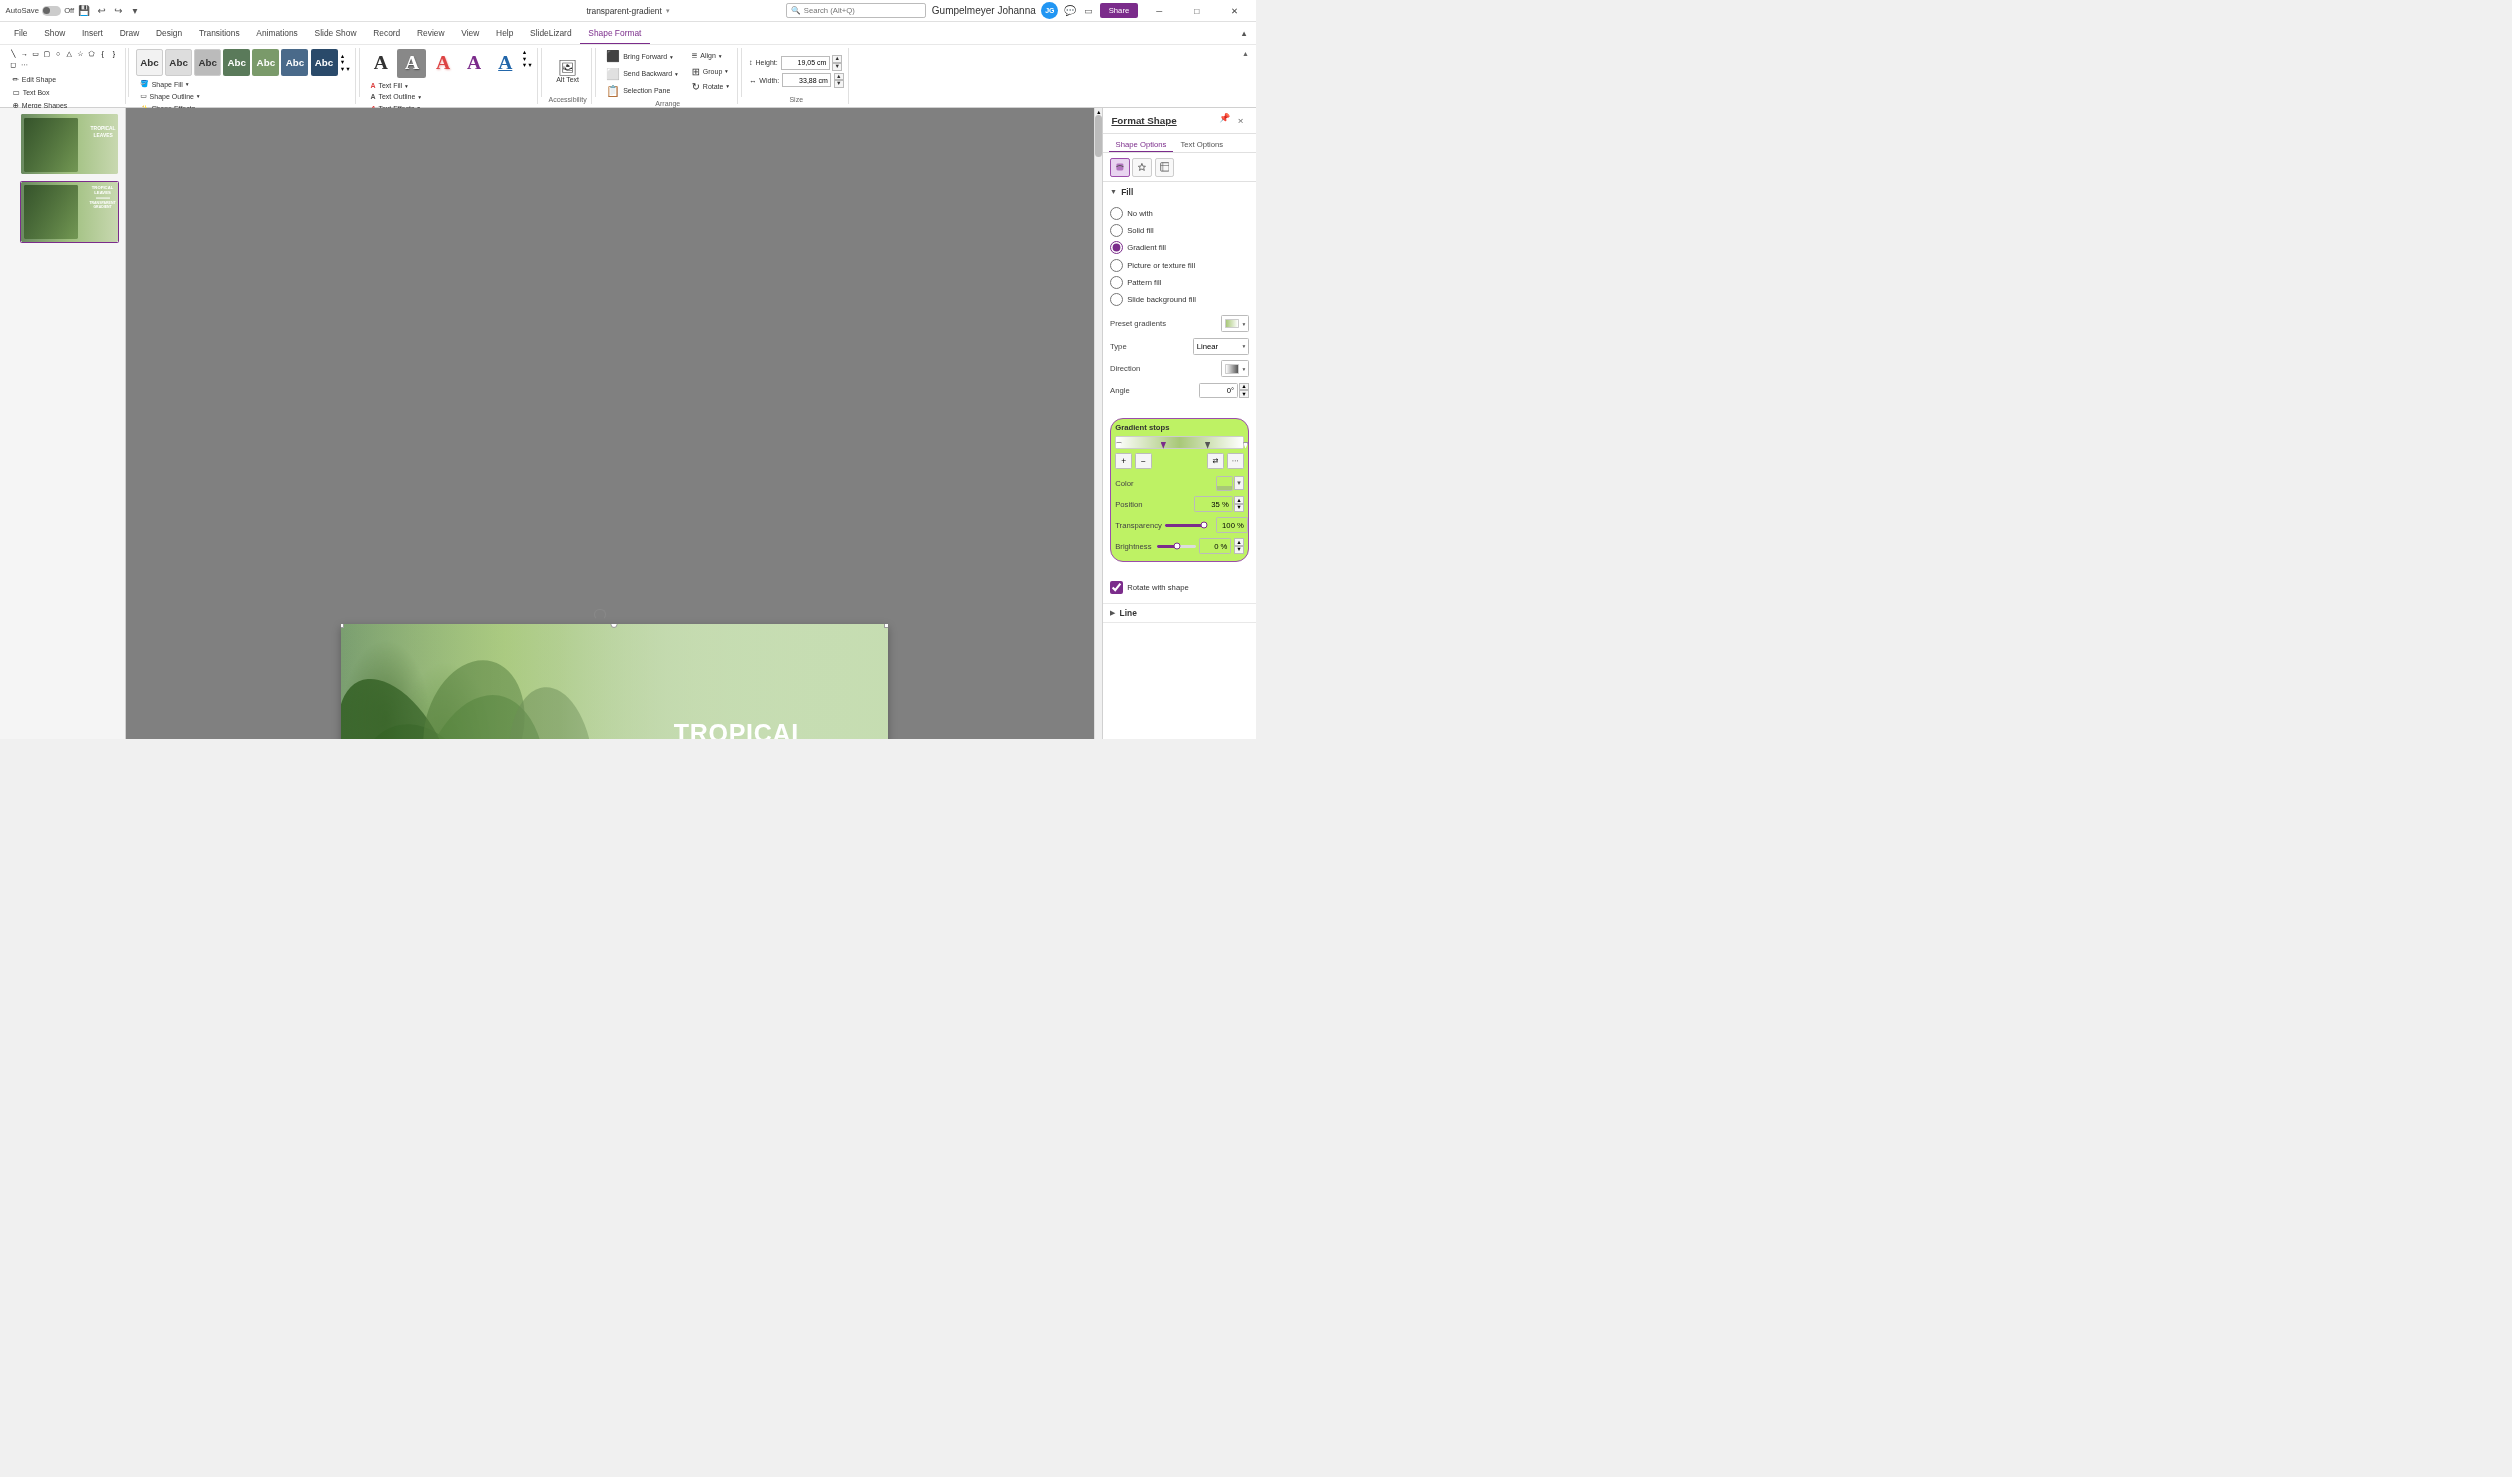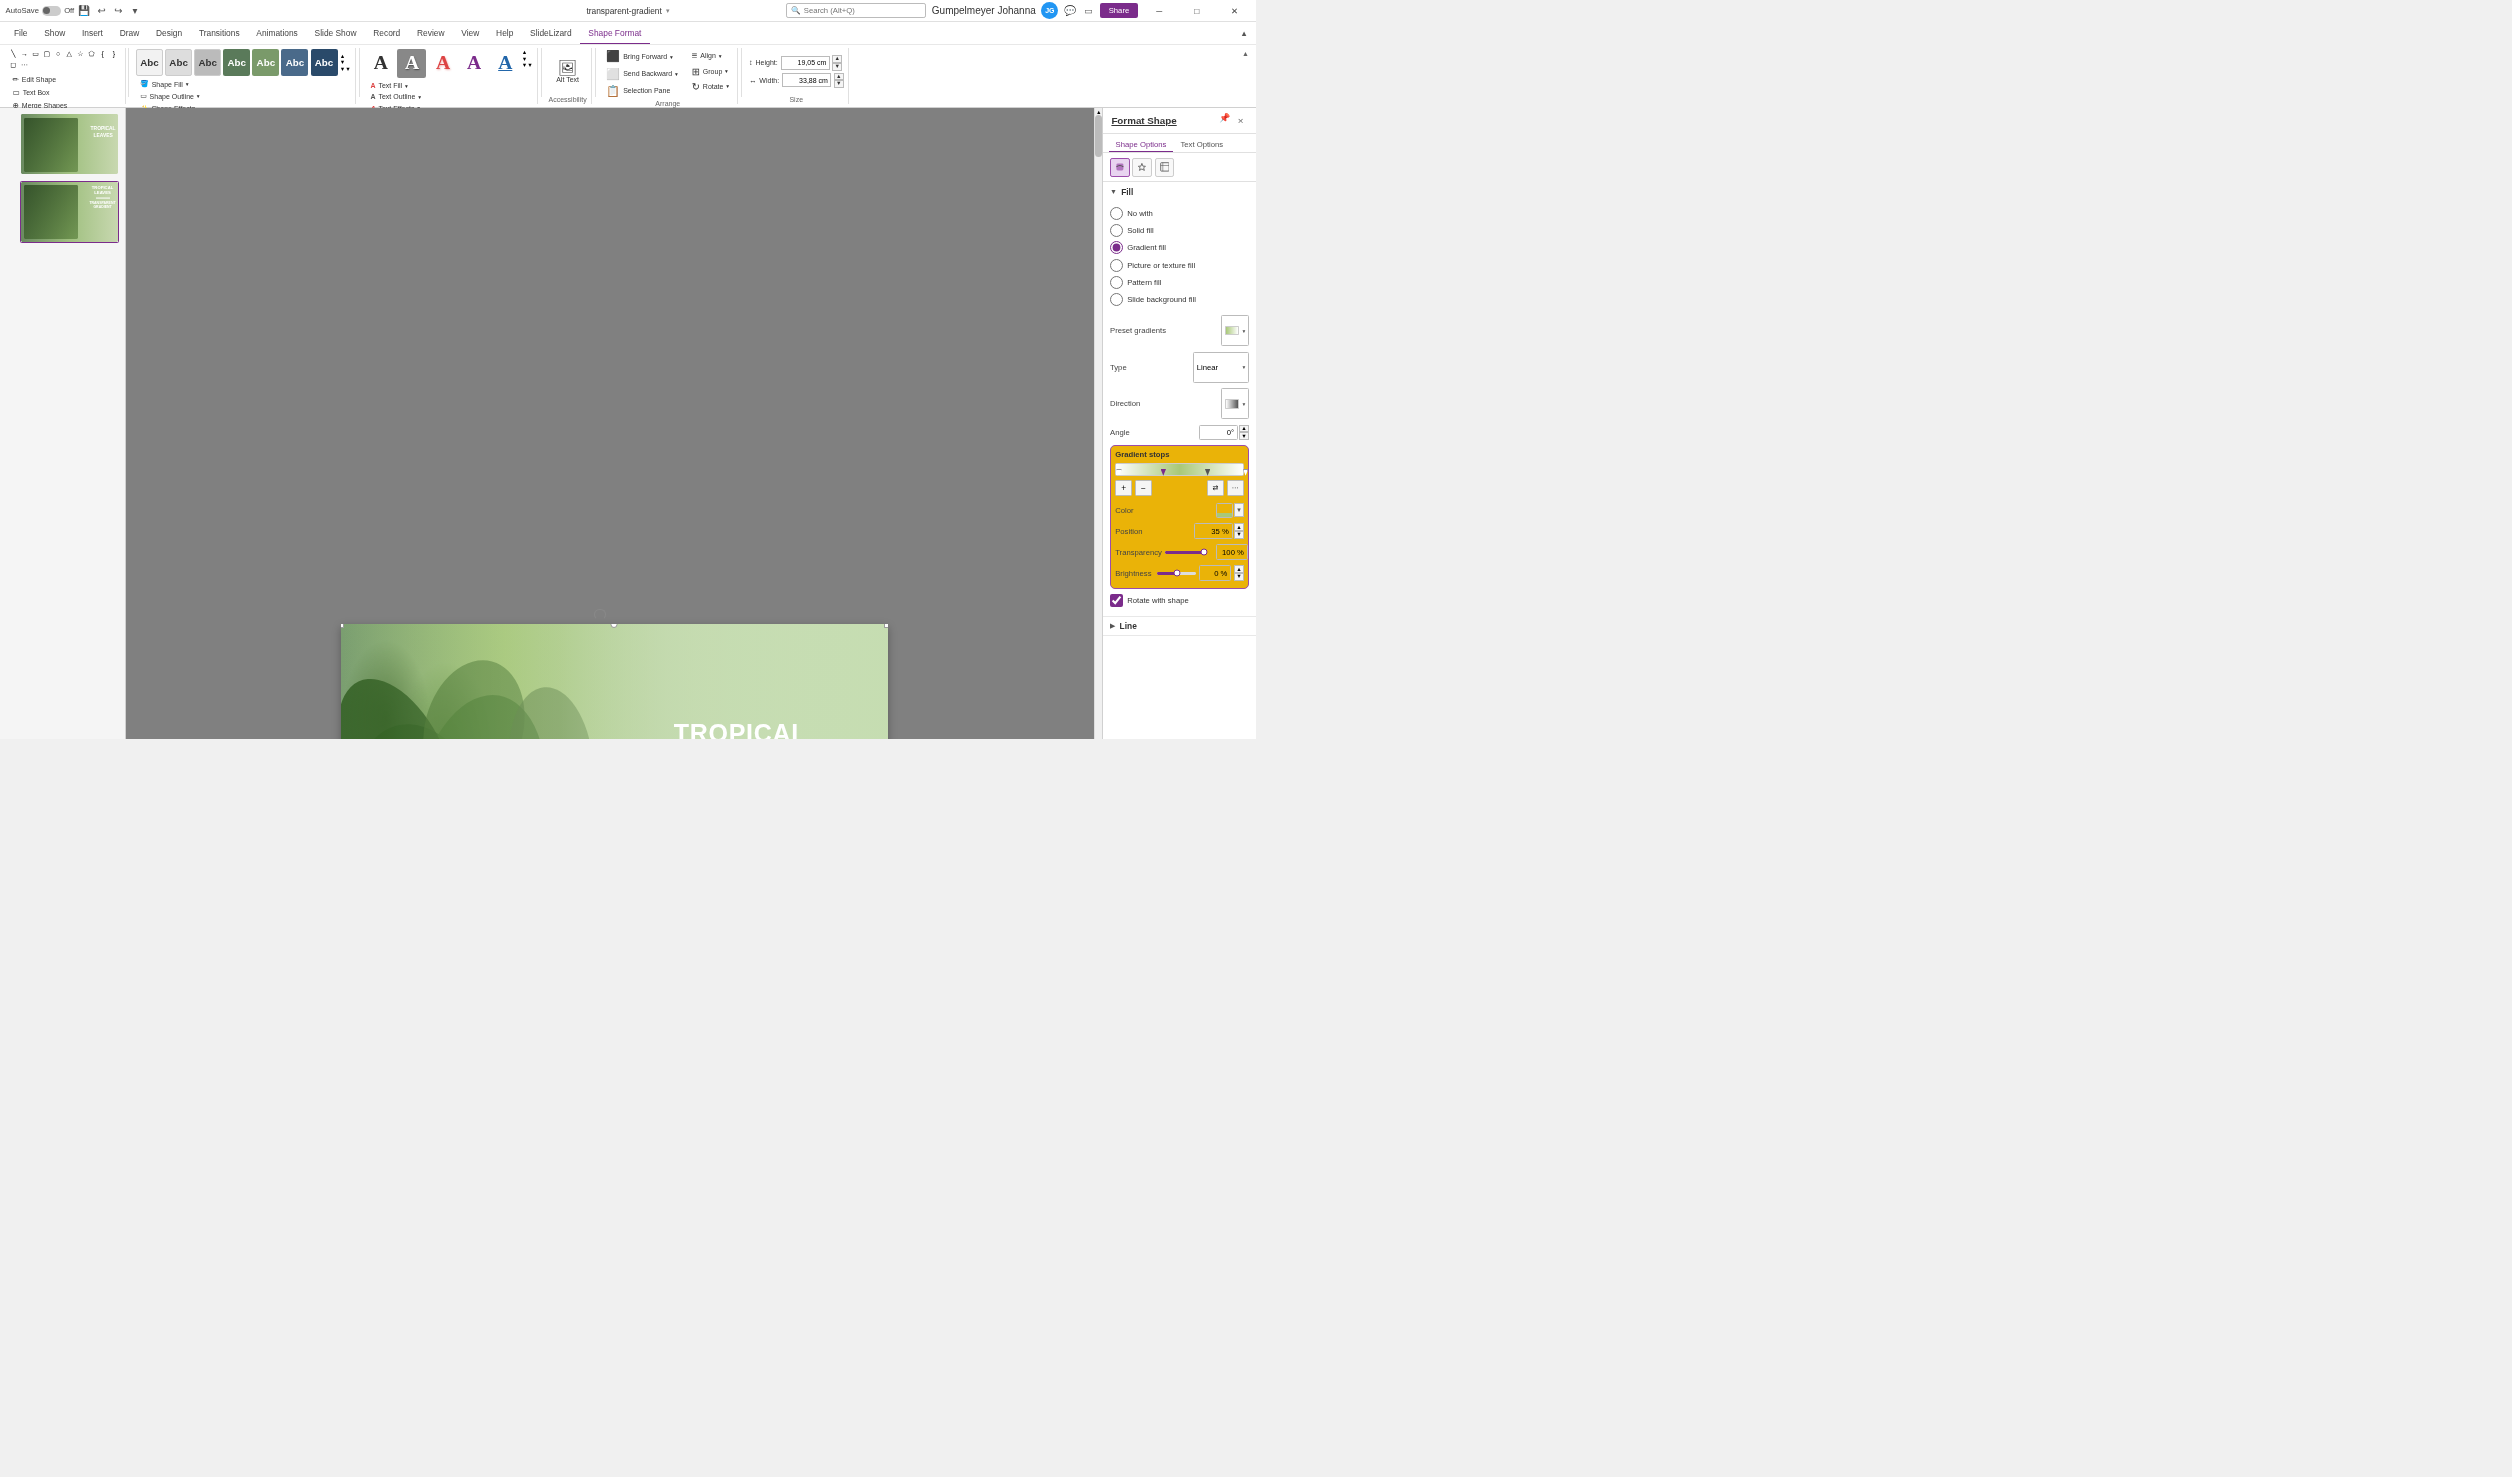--- a/index.html
+++ b/index.html
@@ -372,21 +372,21 @@
       gap: 2.8px;
     }
     .form-label { font-size: 7.7px; color: #444; flex: 1; }
     .form-control {
       display: flex;
       align-items: center;
       gap: 1.4px;
     }
     .dropdown-control {
       width: 56px;
-      height: 31px;
+      height: 17px;
       border: 0.7px solid #bbb;
       border-radius: 1.4px;
       font-size: 7.7px;
       padding: 0 2.8px;
       background: #fff;
       display: flex;
       align-items: center;
       justify-content: space-between;
       cursor: pointer;
     }
@@ -415,24 +415,24 @@
       align-items: center;
       justify-content: center;
       font-size: 5.6px;
       cursor: pointer;
       line-height: 1;
     }
     
     
     .gradient-stops-section {
       border: 1.4px solid #9B4DAB;
-      border-radius: 5px;
+      border-radius: 13px;
       padding: 4.2px;
-      margin: 2px 0;
-      background: #eab308;
+      margin: 17px 0;
+      background: #bef264;
     }
     .gradient-bar {
       width: 100%;
       height: 12.6px;
       background: linear-gradient(to right, white, #a8c878, white);
       border: 0.7px solid #ccc;
       border-radius: 1.4px;
       margin-bottom: 4.2px;
       position: relative;
       display: flex;

